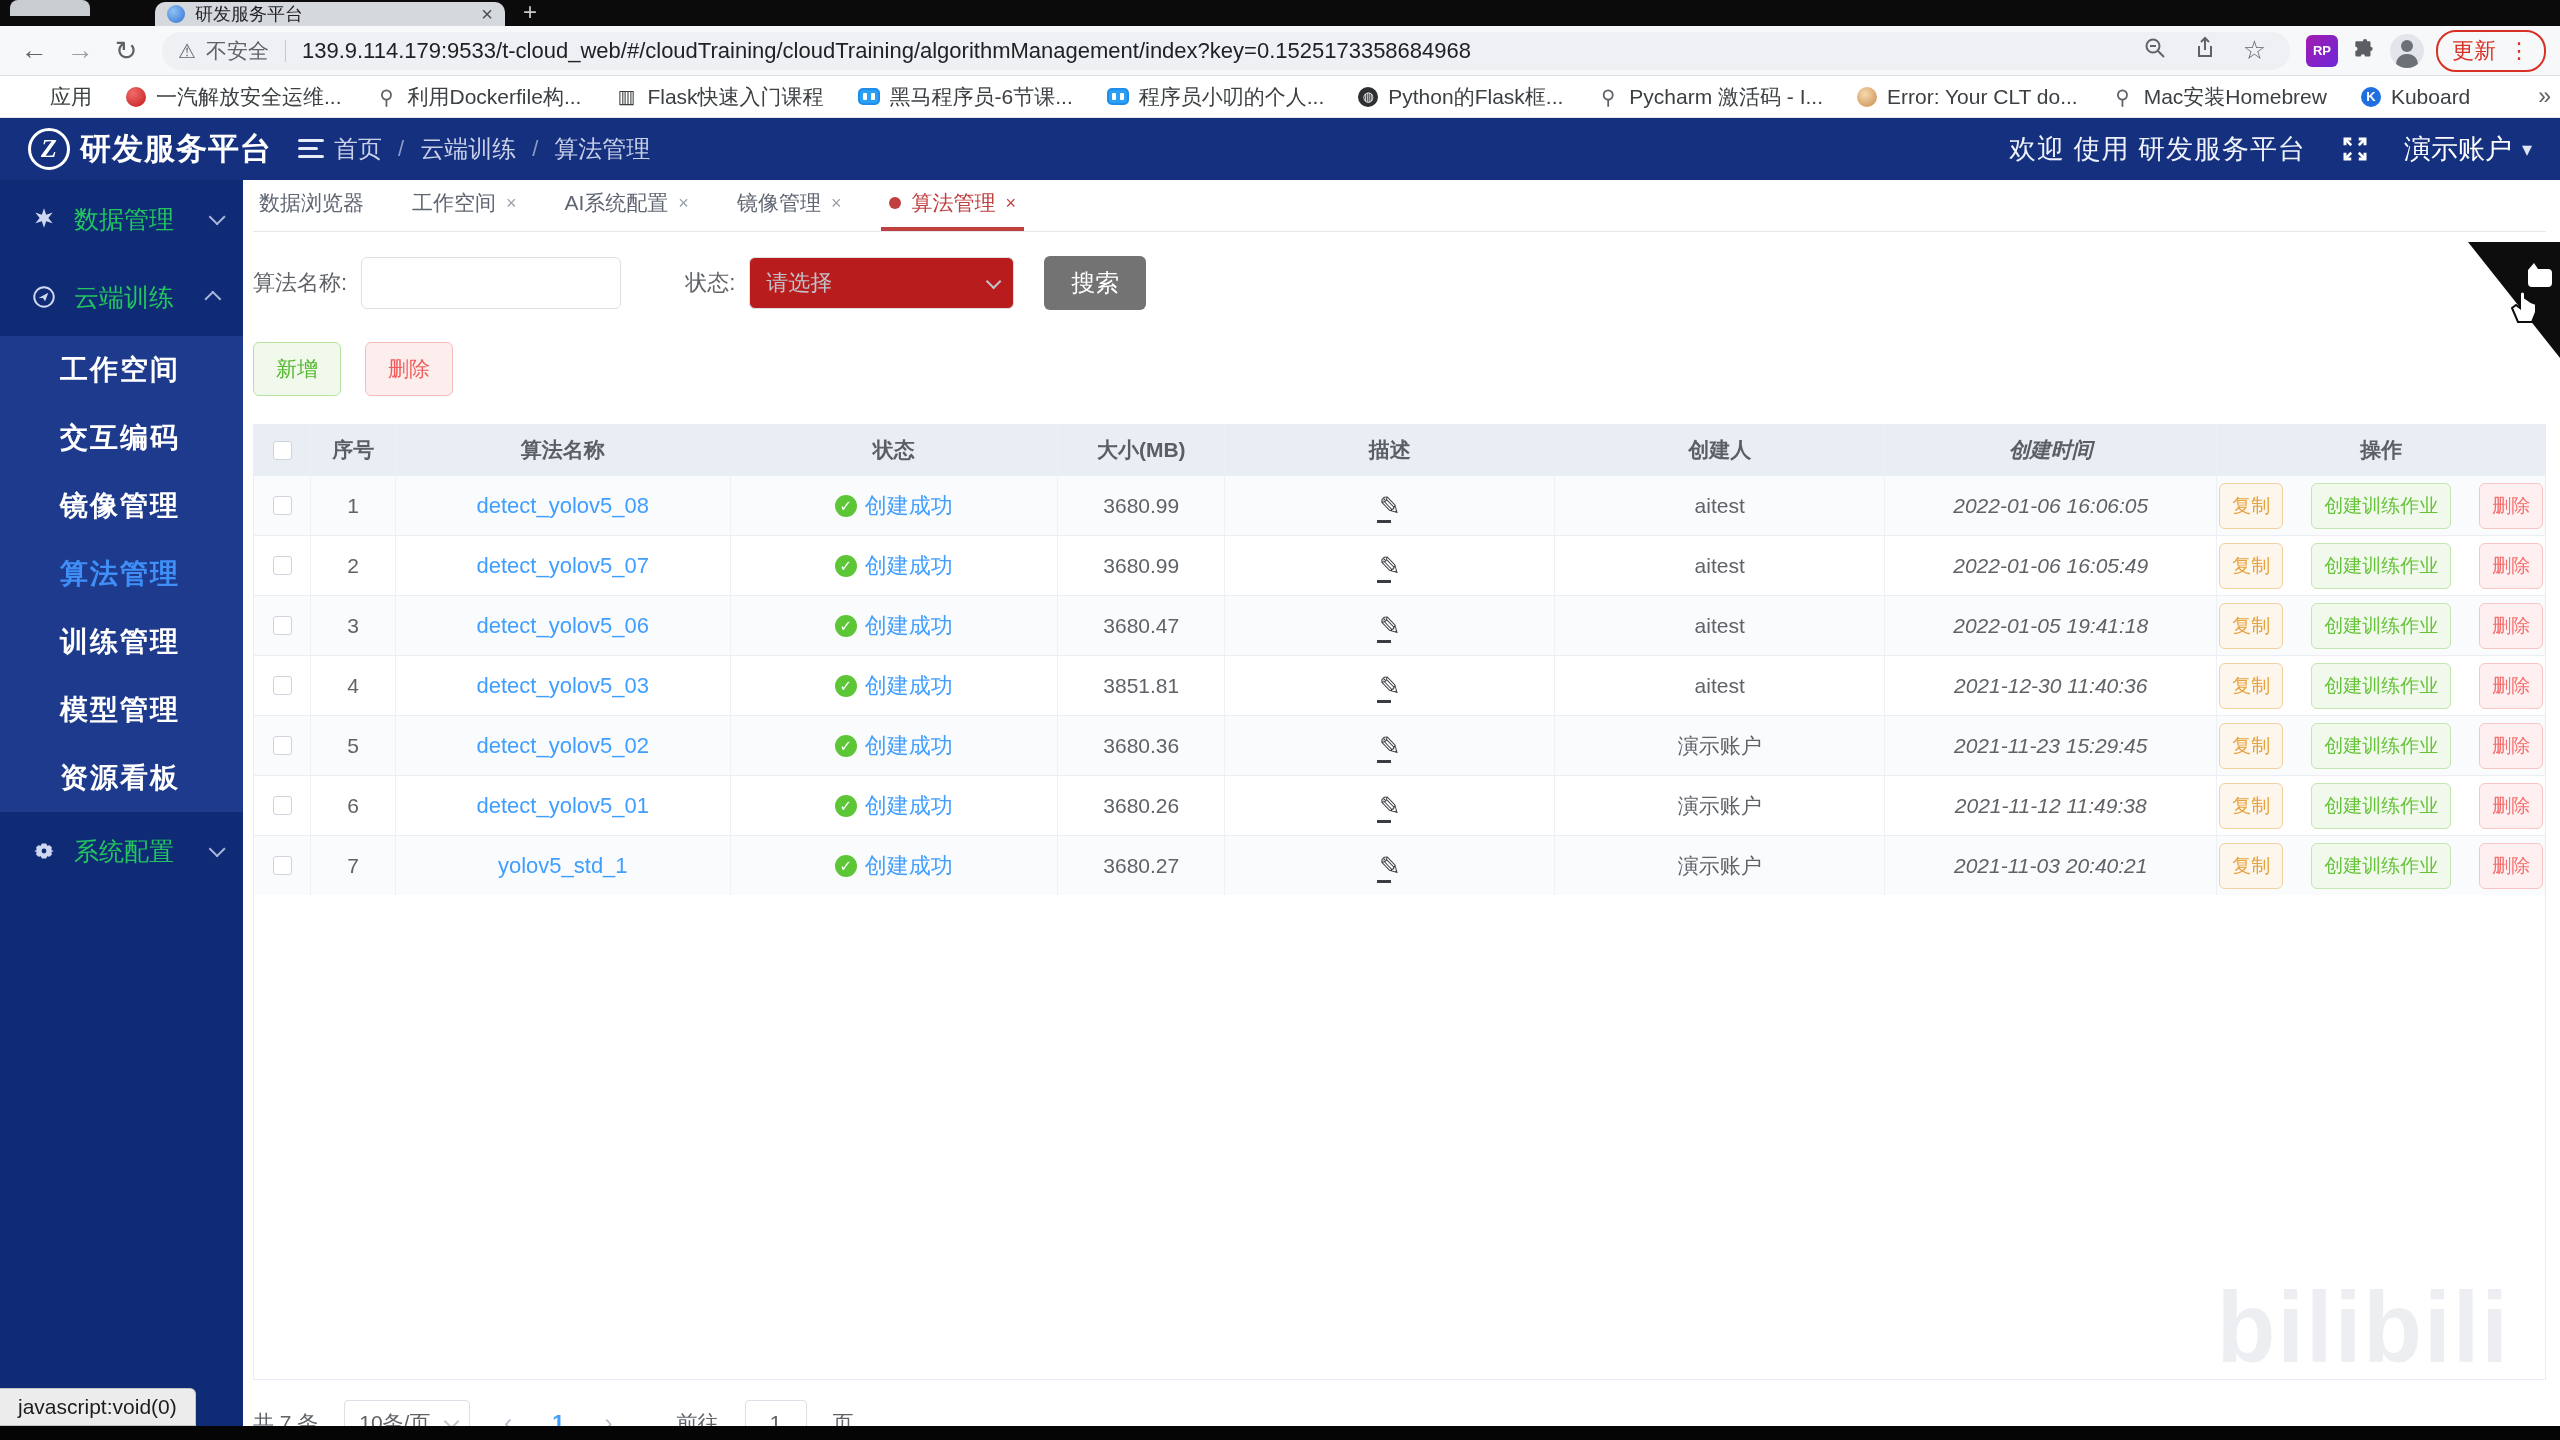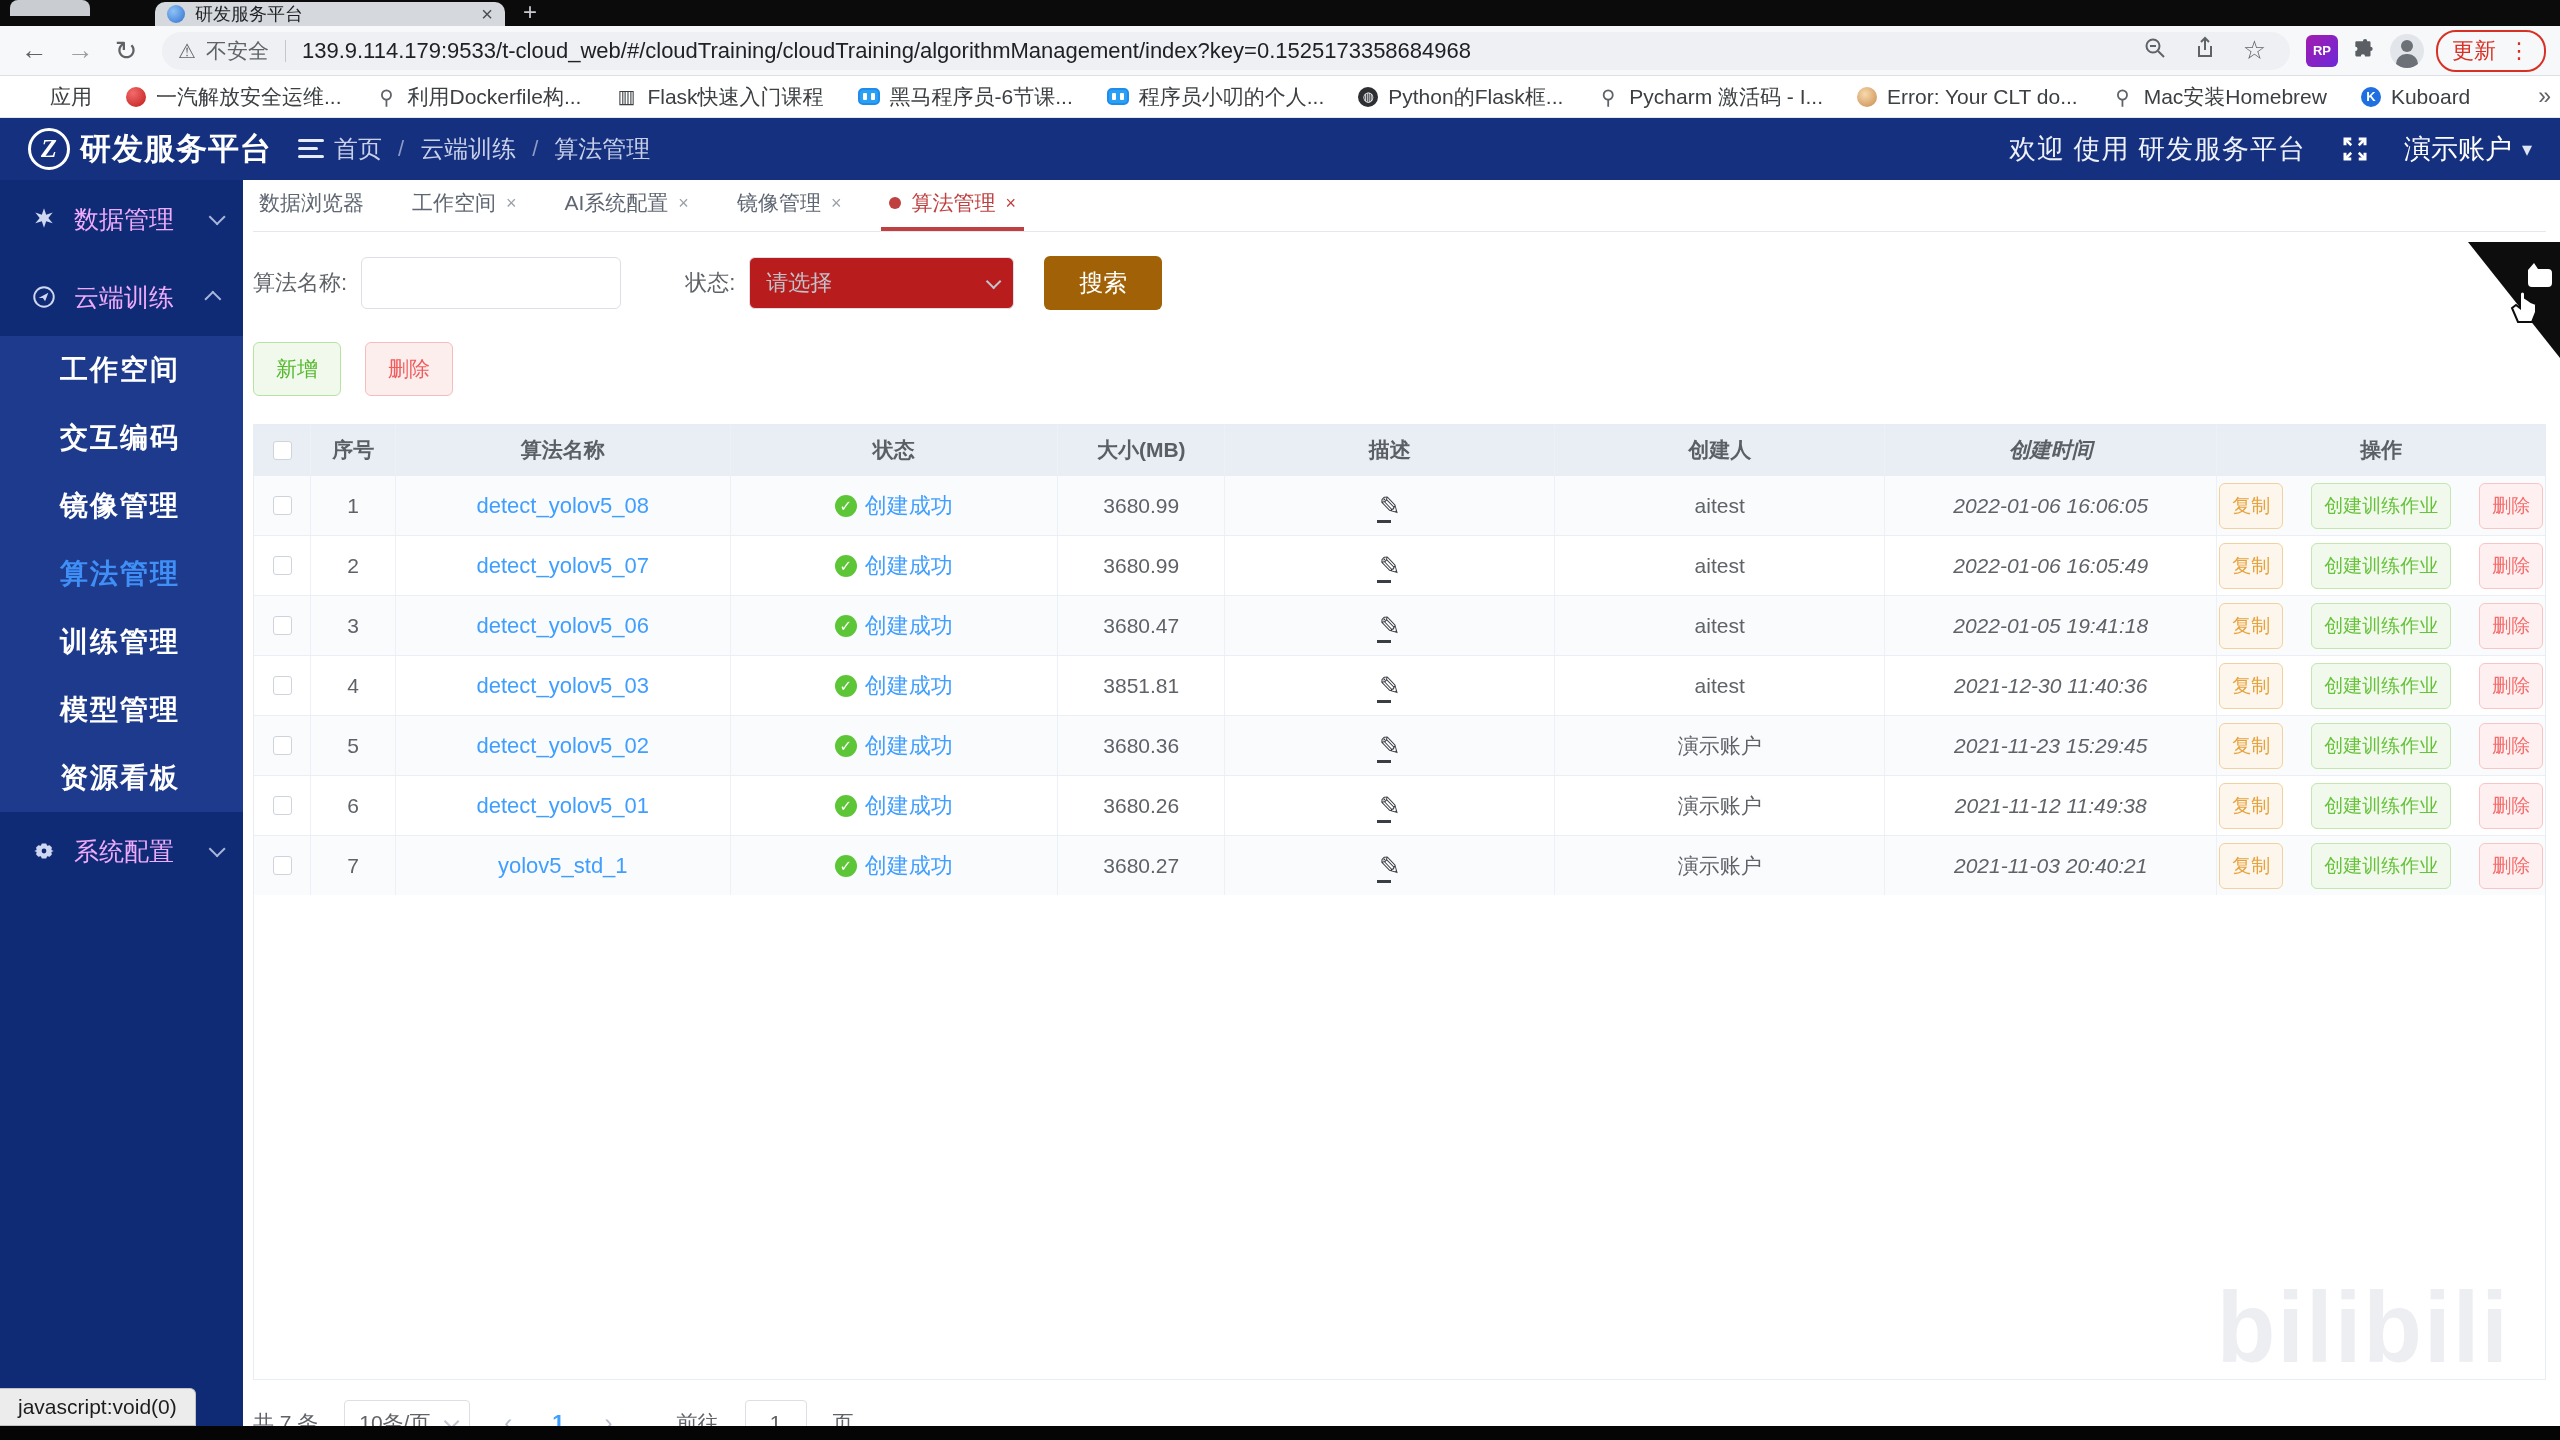--- a/index.html
+++ b/index.html
@@ -67,21 +67,21 @@
   .crumb-sep { color:#8d9ac4; font-size:22px; }
   .hdr-right { margin-left:auto; display:flex; align-items:center; gap:34px; white-space:nowrap; }
   .welcome { font-size:27px; color:#eef1fa; letter-spacing:1px; }
   .fullscreen-ico { width:30px; height:30px; flex:none; }
   .account { font-size:27px; color:#fff; display:flex; align-items:center; gap:10px; }
   .caret-down { font-size:20px; color:#dfe5f5; }
 
   
   .app-body { flex:1; display:flex; min-height:0; }
   .sidebar { width:243px; background:#0f2b76; flex:none; display:flex; flex-direction:column; overflow:hidden; }
-  .side-group { height:78px; display:flex; align-items:center; padding:0 22px 0 30px; gap:16px; color:#f0abfc; font-size:25px; white-space:nowrap;justify-content:flex-end; }
+  .side-group { height:78px; display:flex; align-items:center; padding:0 22px 0 30px; gap:16px; color:#22c55e; font-size:25px; white-space:nowrap;justify-content:flex-end; }
   .side-group .g-ico { width:28px; height:28px; flex:none; display:flex; align-items:center; justify-content:center; color:#cfd8f0; font-size:24px; }
   .side-group .g-label { flex:1; }
   .chev { width:12px; height:12px; border-right:2px solid #aab6da; border-bottom:2px solid #aab6da; flex:none; }
   .chev.down { transform:rotate(45deg) translateY(-3px); }
   .chev.up { transform:rotate(-135deg) translateY(-3px); }
   .submenu { background:#1d3a8c; }
   .side-item { height:68px; display:flex; align-items:center; padding-left:60px; color:#fff; font-size:28px; font-weight:bold; letter-spacing:2px; white-space:nowrap; }
   .side-item.active { color:#3f8ff7; }
 
   .main { flex:1; background:#fff; position:relative; padding:0 14px 0 10px; display:flex; flex-direction:column; min-width:0; }
@@ -97,21 +97,21 @@
   .page-tab.active::after { content:""; position:absolute; left:-6px; right:-6px; bottom:0; height:4px; background:#c04040; }
 
   
   .filter-row { margin-top:24px; display:flex; align-items:center; flex:none; }
   .f-label { font-size:22px; color:#5f6368; margin-right:14px; white-space:nowrap; }
   .f-input { width:260px; height:52px; border:1px solid #dcdfe6; border-radius:6px; background:#fff; font-size:22px; padding:0 14px; color:#333; }
   .f-select { width:265px; height:52px; border:1px solid #dcdfe6; border-radius:6px; background:#b91c1c;
     display:flex; align-items:center; justify-content:space-between; padding:0 16px; margin-right:30px; }
   .f-placeholder { font-size:22px; color:#bfc4cc; }
   .sel-chev { width:11px; height:11px; border-right:2px solid #c0c4cc; border-bottom:2px solid #c0c4cc; transform:rotate(45deg) translateY(-3px); }
-  .search-btn { width:118px; height:54px; background:#a16207; color:#fff; font-size:24px; border:none; border-radius:6px; }
+  .search-btn { width:102px; height:54px; background:#737373; color:#fff; font-size:24px; border:none; border-radius:6px; }
   .gap60 { width:64px; }
 
   
   .btn-row { margin-top:32px; display:flex; gap:24px; flex:none; }
   .btn { font-size:21px; border-radius:6px; padding:12px 22px; border:1px solid; }
   .btn-success { background:#f0f9eb; border-color:#b7e3a0; color:#55b82e; }
   .btn-danger { background:#fdeeee; border-color:#f5bcbc; color:#f05b5b; }
 
   
   .tbl { margin-top:28px; border:1px solid #e8ecf4; flex:none; height:956px; display:flex; flex-direction:column; background:#fff; }

